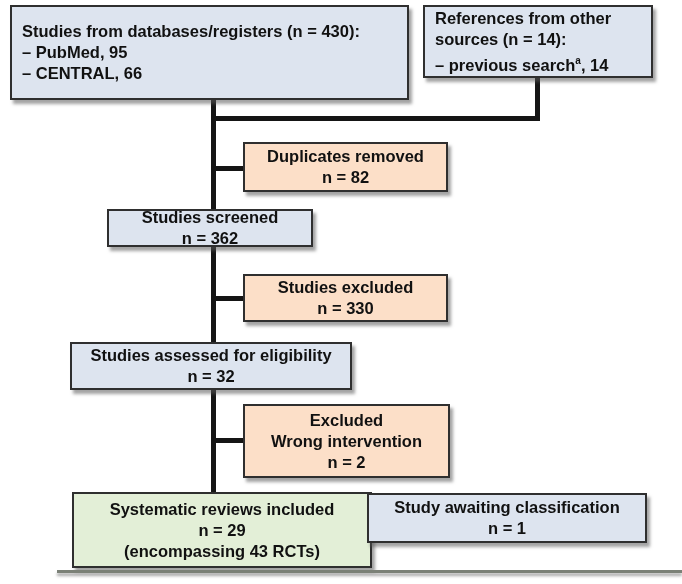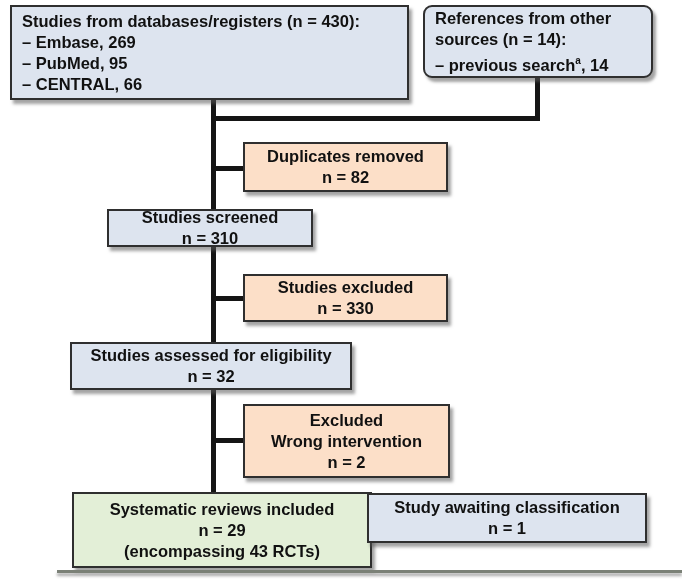--- a/index.html
+++ b/index.html
@@ -51,39 +51,38 @@
   <div class="connector" style="left:211px; top:100px; width:5px;  height:392px;"></div>
   <div class="connector" style="left:535px; top:78px;  width:5px;  height:43px;"></div>
   <div class="connector" style="left:211px; top:116px; width:329px; height:5px;"></div>
   <div class="connector" style="left:214px; top:166px; width:29px; height:5px;"></div>
   <div class="connector" style="left:214px; top:296px; width:29px; height:5px;"></div>
   <div class="connector" style="left:214px; top:438px; width:29px; height:5px;"></div>
   <div class="connector" style="left:350px; top:519px; width:17px; height:5px;"></div>
 
   <div class="node blue left-align" style="left:10px; top:5px; width:399px; height:95px;">
     <div class="ln">Studies from databases/registers (n = 430):</div>
-    <div class="ln">– Embase, 269</div>
     <div class="ln">– PubMed, 95</div>
     <div class="ln">– CENTRAL, 66</div>
   </div>
 
-  <div class="node blue left-align" style="left:423px; top:5px; width:230px; height:73px;border-radius:9px;">
+  <div class="node blue left-align" style="left:423px; top:5px; width:230px; height:73px;">
     <div class="ln">References from other</div>
     <div class="ln">sources (n = 14):</div>
     <div class="ln"><span>– previous search</span><sup>a</sup><span>, 14</span></div>
   </div>
 
   <div class="node peach center-align" style="left:243px; top:142px; width:205px; height:50px;">
     <div class="ln">Duplicates removed</div>
     <div class="ln">n = 82</div>
   </div>
 
   <div class="node blue center-align" style="left:107px; top:209px; width:206px; height:38px;">
     <div class="ln">Studies screened</div>
-    <div class="ln">n = 310</div>
+    <div class="ln">n = 362</div>
   </div>
 
   <div class="node peach center-align" style="left:243px; top:274px; width:205px; height:48px;">
     <div class="ln">Studies excluded</div>
     <div class="ln">n = 330</div>
   </div>
 
   <div class="node blue center-align" style="left:70px; top:342px; width:282px; height:48px;">
     <div class="ln">Studies assessed for eligibility</div>
     <div class="ln">n = 32</div>

